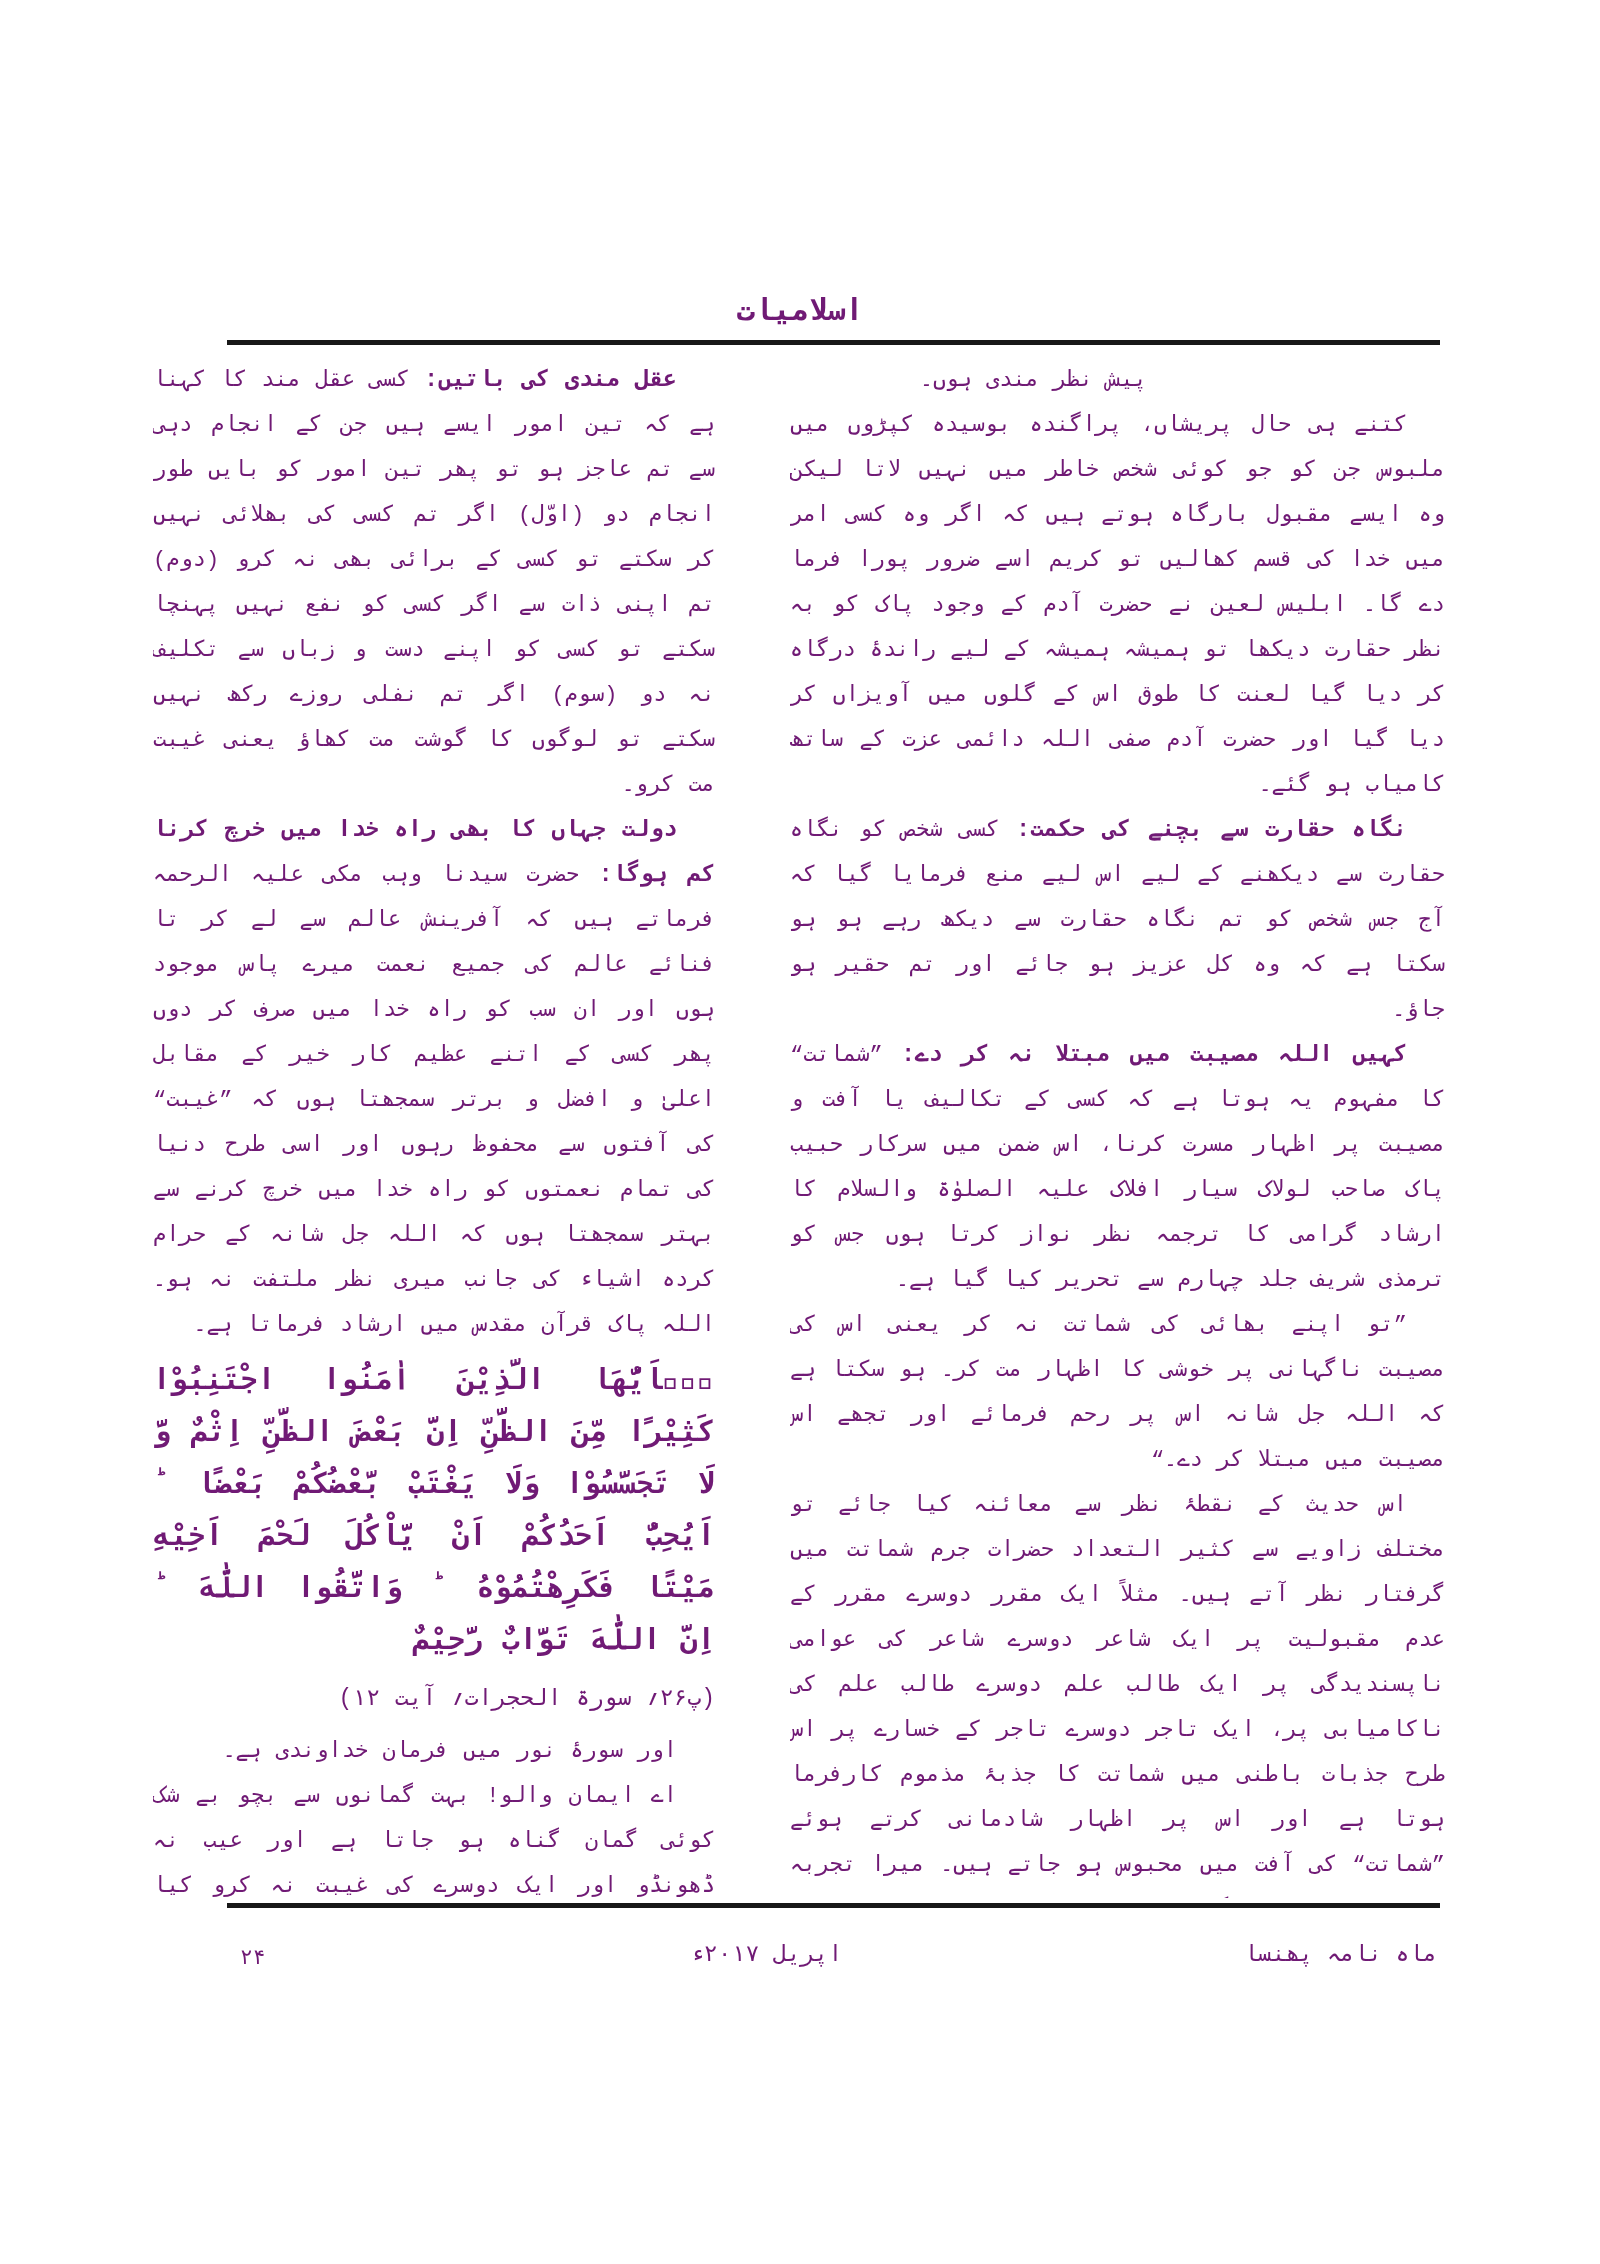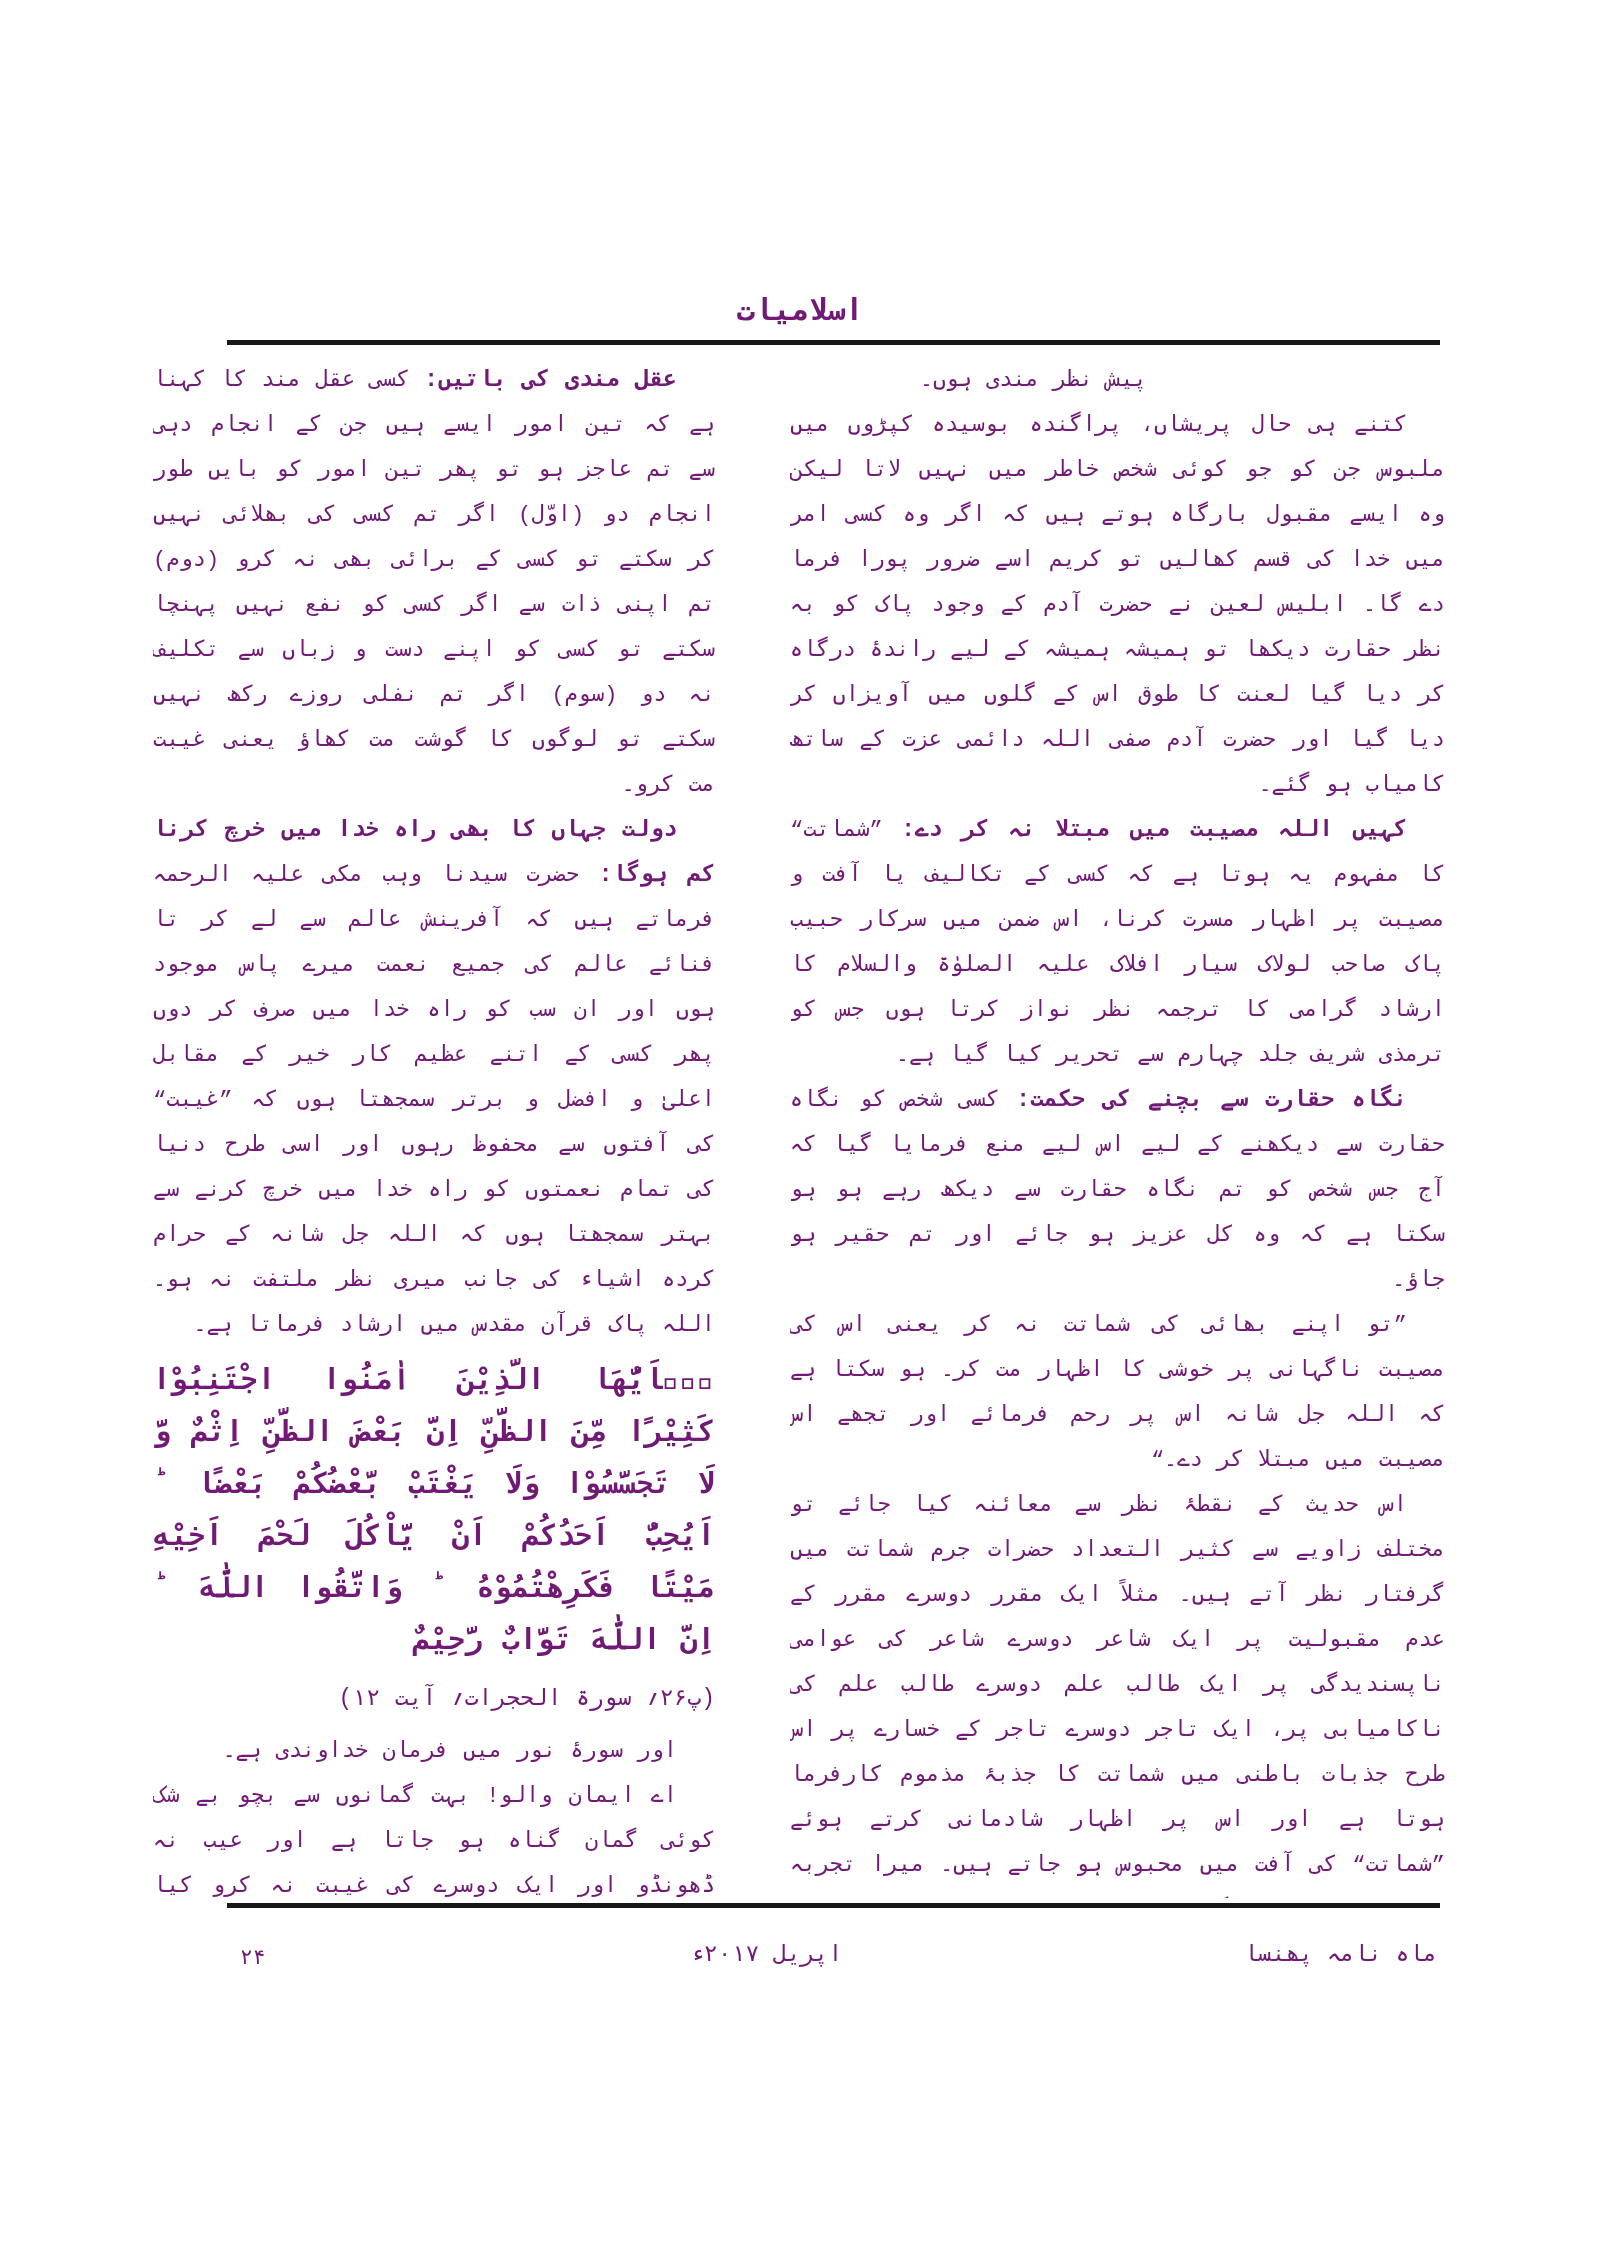--- a/index.html
+++ b/index.html
@@ -50,22 +50,22 @@
 
   <div class="header-title">اسلامیات</div>
 
   <div class="rule rule-top"></div>
 
   <div class="columns">
 
     <div class="col col-first">
       <p class="p tail-line"><span>پیش نظر مندی ہوں۔</span></p>
       <p class="p indent"><span>کتنے ہی حال پریشاں، پراگندہ بوسیدہ کپڑوں میں ملبوس جن کو جو کوئی شخص خاطر میں نہیں لاتا لیکن وہ ایسے مقبول بارگاہ ہوتے ہیں کہ اگر وہ کسی امر میں خدا کی قسم کھالیں تو کریم اسے ضرور پورا فرما دے گا۔ ابلیس لعین نے حضرت آدم کے وجود پاک کو بہ نظر حقارت دیکھا تو ہمیشہ ہمیشہ کے لیے راندۂ درگاہ کر دیا گیا لعنت کا طوق اس کے گلوں میں آویزاں کر دیا گیا اور حضرت آدم صفی اللہ دائمی عزت کے ساتھ کامیاب ہو گئے۔</span></p>
+      <p class="p indent"><span class="bh">نگاہ حقارت سے بچنے کی حکمت:</span> <span>کسی شخص کو نگاہ حقارت سے دیکھنے کے لیے اس لیے منع فرمایا گیا کہ آج جس شخص کو تم نگاہ حقارت سے دیکھ رہے ہو ہو سکتا ہے کہ وہ کل عزیز ہو جائے اور تم حقیر ہو جاؤ۔</span></p>
       <p class="p indent"><span class="bh">کہیں اللہ مصیبت میں مبتلا نہ کر دے:</span> <span>”شماتت“ کا مفہوم یہ ہوتا ہے کہ کسی کے تکالیف یا آفت و مصیبت پر اظہار مسرت کرنا، اس ضمن میں سرکار حبیب پاک صاحب لولاک سیار افلاک علیہ الصلوٰۃ والسلام کا ارشاد گرامی کا ترجمہ نظر نواز کرتا ہوں جس کو ترمذی شریف جلد چہارم سے تحریر کیا گیا ہے۔</span></p>
-      <p class="p indent"><span class="bh">نگاہ حقارت سے بچنے کی حکمت:</span> <span>کسی شخص کو نگاہ حقارت سے دیکھنے کے لیے اس لیے منع فرمایا گیا کہ آج جس شخص کو تم نگاہ حقارت سے دیکھ رہے ہو ہو سکتا ہے کہ وہ کل عزیز ہو جائے اور تم حقیر ہو جاؤ۔</span></p>
       <p class="p indent"><span>”تو اپنے بھائی کی شماتت نہ کر یعنی اس کی مصیبت ناگہانی پر خوشی کا اظہار مت کر۔ ہو سکتا ہے کہ اللہ جل شانہ اس پر رحم فرمائے اور تجھے اس مصیبت میں مبتلا کر دے۔“</span></p>
       <p class="p indent"><span>اس حدیث کے نقطۂ نظر سے معائنہ کیا جائے تو مختلف زاویے سے کثیر التعداد حضرات جرم شماتت میں گرفتار نظر آتے ہیں۔ مثلاً ایک مقرر دوسرے مقرر کے عدم مقبولیت پر ایک شاعر دوسرے شاعر کی عوامی ناپسندیدگی پر ایک طالب علم دوسرے طالب علم کی ناکامیابی پر، ایک تاجر دوسرے تاجر کے خسارے پر اس طرح جذبات باطنی میں شماتت کا جذبۂ مذموم کارفرما ہوتا ہے اور اس پر اظہار شادمانی کرتے ہوئے ”شماتت“ کی آفت میں محبوس ہو جاتے ہیں۔ میرا تجربہ یہ ہے کہ کچھ لوگوں کی زبانی میں نے سنا فلاں شخص نے میرے ساتھ ظلم کیا، آج وہ پھنسا ہے، اندازہ ایسا معلوم ہوتا ہے کہ وہ راز سربستہ کا علیم ہے کہ اس علم کی بدولت اپنے مخالف کی پیش آمدہ مصیبت کے اسباب کا علم ہو گیا، ایسے متخیل حضرات کو آگاہ کر دینا چاہیے کہ شماتت گناہ ہے اور اس کی سزا یہ ہو سکتی ہے کہ خاتمہ بالخیر سے محروم ہو جائے۔ معاذ اللہ رب العالمین یہ ایک ایسا گناہ ہے کہ جس سے ولایت و کرامات کے دعویٔ کذب کا اعلان ہوتا ہے۔</span></p>
     </div>
 
     <div class="col col-second">
       <p class="p indent"><span class="bh">عقل مندی کی باتیں:</span> <span>کسی عقل مند کا کہنا ہے کہ تین امور ایسے ہیں جن کے انجام دہی سے تم عاجز ہو تو پھر تین امور کو بایں طور انجام دو (اوّل) اگر تم کسی کی بھلائی نہیں کر سکتے تو کسی کے برائی بھی نہ کرو (دوم) تم اپنی ذات سے اگر کسی کو نفع نہیں پہنچا سکتے تو کسی کو اپنے دست و زباں سے تکلیف نہ دو (سوم) اگر تم نفلی روزے رکھ نہیں سکتے تو لوگوں کا گوشت مت کھاؤ یعنی غیبت مت کرو۔</span></p>
       <p class="p indent"><span class="bh">دولت جہاں کا بھی راہ خدا میں خرچ کرنا کم ہوگا:</span> <span>حضرت سیدنا وہب مکی علیہ الرحمہ فرماتے ہیں کہ آفرینش عالم سے لے کر تا فنائے عالم کی جمیع نعمت میرے پاس موجود ہوں اور ان سب کو راہ خدا میں صرف کر دوں پھر کسی کے اتنے عظیم کار خیر کے مقابل اعلیٰ و افضل و برتر سمجھتا ہوں کہ ”غیبت“ کی آفتوں سے محفوظ رہوں اور اسی طرح دنیا کی تمام نعمتوں کو راہ خدا میں خرچ کرنے سے بہتر سمجھتا ہوں کہ اللہ جل شانہ کے حرام کردہ اشیاء کی جانب میری نظر ملتفت نہ ہو۔ اللہ پاک قرآن مقدس میں ارشاد فرماتا ہے۔</span></p>
       <p class="p verse">يٰۤاَيُّهَا الَّذِيْنَ اٰمَنُوا اجْتَنِبُوْا كَثِيْرًا مِّنَ الظَّنِّ اِنَّ بَعْضَ الظَّنِّ اِثْمٌ وَّ لَا تَجَسَّسُوْا وَلَا يَغْتَبْ بَّعْضُكُمْ بَعْضًا ؕ اَيُحِبُّ اَحَدُكُمْ اَنْ يَّاْكُلَ لَحْمَ اَخِيْهِ مَيْتًا فَكَرِهْتُمُوْهُ ؕ وَاتَّقُوا اللّٰهَ ؕ اِنَّ اللّٰهَ تَوَّابٌ رَّحِيْمٌ</p>
       <p class="p ref">(پ۲۶؍ سورۃ الحجرات؍ آیت ۱۲)</p>
       <p class="p indent">اور سورۂ نور میں فرمان خداوندی ہے۔</p>

